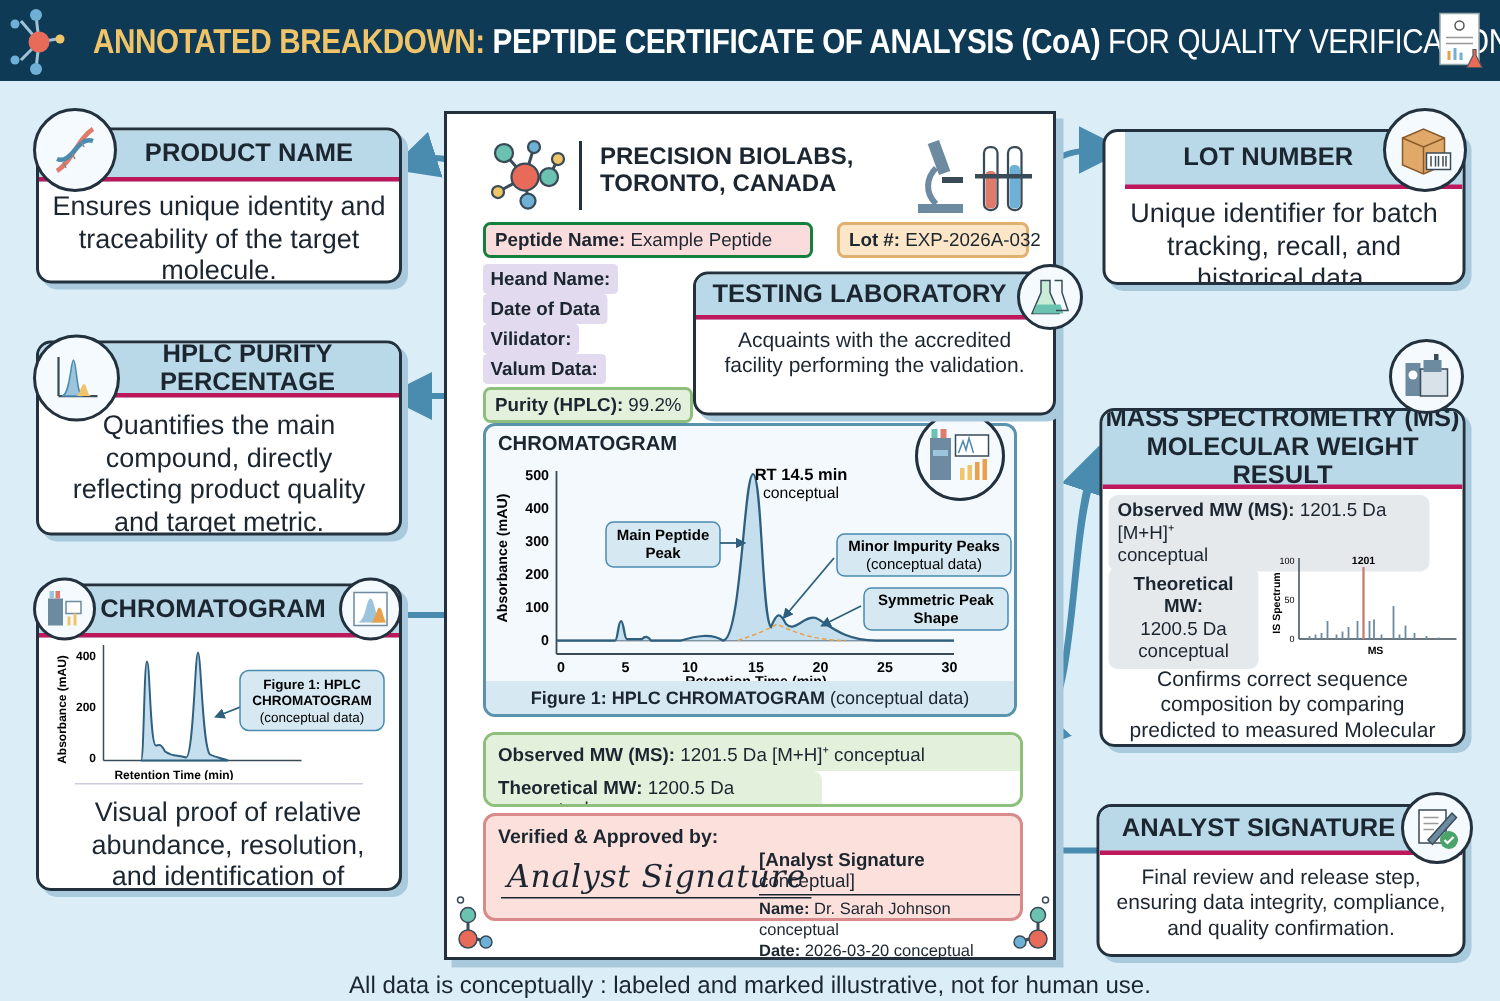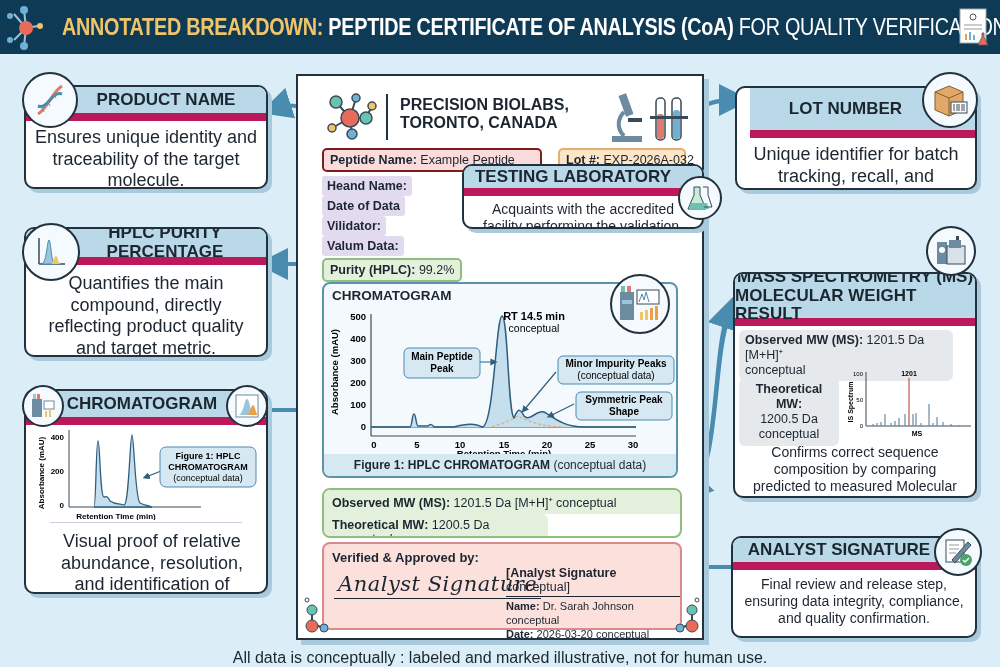--- a/index.html
+++ b/index.html
@@ -6,43 +6,43 @@
   body { width: 1000px; height: 667px; overflow: hidden; background: #dbeef7; font-family: "Liberation Sans", sans-serif; position: relative; color: #1c2630; }
   .header { position: absolute; left: 0; top: 0; width: 1000px; height: 54px; background: #0f3a56; display: flex; align-items: center; }
   .header .title { position: absolute; left: 62px; top: 14px; font-size: 23px; font-weight: bold; letter-spacing: -0.3px; white-space: nowrap; transform: scaleX(0.86); transform-origin: left center; }
   .header .t1 { color: #f0c56a; }
   .header .t2 { color: #ffffff; }
   .header .t3 { color: #ffffff; font-weight: normal; }
   .hdr-icon-l { position: absolute; left: 4px; top: 4px; }
   .hdr-icon-r { position: absolute; left: 958px; top: 7px; }
 
   .card { position: absolute; background: #fff; border: 2px solid #22313d; border-radius: 10px; box-shadow: 4px 4px 0 #a9c9dc; overflow: hidden; }
-  .card .card-head { background: #b9d9e8; border-bottom: 8px solid #be185d; font-weight: bold; color: #1c2630; display: flex; align-items: center; justify-content: center; text-align: left; line-height: 1.1; }
+  .card .card-head { background: #b9d9e8; border-bottom: 3px solid #be185d; font-weight: bold; color: #1c2630; display: flex; align-items: center; justify-content: center; text-align: center; line-height: 1.1; }
   .card .card-body { text-align: center; font-size: 18px; line-height: 1.2; color: #1c2630; padding: 6px 8px; }
   .circle-icon { position: absolute; border: 2px solid #22313d; border-radius: 50%; background: #f4fafd; display: flex; align-items: center; justify-content: center; }
 
   .doc { position: absolute; left: 296px; top: 74px; width: 408px; height: 566px; background: #fff; border: 2px solid #22313d; box-shadow: 5px 5px 0 #a9c9dc; }
   .lab-name { position: absolute; left: 102px; top: 20px; font-size: 16px; font-weight: bold; line-height: 1.15; color: #1c2630; }
   .vline { position: absolute; left: 88px; top: 18px; width: 2px; height: 46px; background: #22313d; }
   .field { position: absolute; font-size: 12.5px; border-radius: 5px; padding: 3px 6px; white-space: nowrap; }
   .field b { font-weight: bold; }
-  .pname { left: 24px; top: 72px; width: 220px; background: #fbdcdc; border: 2px solid #7f1d1d; }
+  .pname { left: 24px; top: 72px; width: 220px; background: #fbdcdc; border: 2px solid #15803d; }
   .lot { left: 260px; top: 72px; width: 128px; background: #fde6c7; border: 2px solid #e2b06e; }
   .purple { background: #e2dbf0; font-weight: bold; left: 24px; padding: 3px 5px; border-radius: 3px; }
   .purity { left: 24px; top: 182px; background: #e3f1dc; border: 2px solid #8fbf7c; }
 
   .chrom { position: absolute; left: 24px; top: 206px; width: 356px; height: 196px; border: 2px solid #5a93ad; border-radius: 8px; background: #f3f9fc; overflow: hidden; }
   .chrom .ch-title { position: absolute; left: 8px; top: 4px; font-weight: bold; font-size: 13.5px; }
   .chrom .ch-cap { position: absolute; left: 0; bottom: 0; width: 100%; height: 22px; background: #d6e9f2; text-align: center; font-size: 12px; line-height: 22px; }
 
   .mw { position: absolute; left: 24px; top: 412px; width: 360px; height: 50px; border: 2px solid #8fbf7c; border-radius: 8px; background: #fff; overflow: hidden; }
   .mw .row1 { position: absolute; left: 0; top: 0; width: 100%; height: 24px; background: #e3f1dc; font-size: 12.5px; padding: 4px 8px; }
   .mw .row2 { position: absolute; left: 0; top: 24px; width: 224px; height: 24px; background: #e3f1dc; font-size: 12.5px; padding: 4px 8px; border-radius: 0 6px 0 0; }
 
-  .sig { position: absolute; left: 24px; top: 466px; width: 360px; height: 88px; border: 2px solid #d98a8a; border-radius: 8px; background: #fce0dc; }
+  .sig { position: absolute; left: 24px; top: 466px; width: 360px; height: 72px; border: 2px solid #d98a8a; border-radius: 8px; background: #fce0dc; }
   .sig .verified { position: absolute; left: 8px; top: 6px; font-weight: bold; font-size: 13px; }
   .sig .script { position: absolute; left: 10px; top: 28px; font-family: "DejaVu Serif", serif; font-style: italic; font-size: 21px; color: #1c2630; border-bottom: 1.5px solid #1c2630; padding: 0 4px 2px; letter-spacing: 0.5px; }
   .sig .right { position: absolute; left: 182px; top: 22px; font-size: 12px; }
   .sig .right .ln1 { border-bottom: 1.5px solid #1c2630; padding-bottom: 2px; font-size: 12.5px; }
   .sig .right .ln2, .sig .right .ln3 { font-size: 11px; line-height: 1.25; }
 
   .footer { position: absolute; left: 0; top: 649px; width: 1000px; text-align: center; font-size: 16px; color: #1c2630; }
   svg text { font-family: "Liberation Sans", sans-serif; }
   .arrows { position: absolute; left: 0; top: 0; width: 1000px; height: 667px; pointer-events: none; }
 </style>
@@ -304,34 +304,34 @@
   <svg style="position:absolute;left:364px;top:520px;" width="40" height="40" viewBox="0 0 40 40">
     <line x1="30" y1="14" x2="30" y2="28" stroke="#3a4b58" stroke-width="2"></line>
       <line x1="30" y1="28" x2="18" y2="32" stroke="#3a4b58" stroke-width="2"></line>
     <circle cx="30" cy="14" r="5" fill="#6cc2b0" stroke="#3a4b58"></circle>
       <circle cx="30" cy="30" r="6" fill="#e86b5a" stroke="#3a4b58"></circle>
       <circle cx="18" cy="32" r="4" fill="#6fb0d6" stroke="#3a4b58"></circle>
       <circle cx="35" cy="4" r="2" fill="none" stroke="#3a4b58"></circle>
   </svg>
 </div>
 
-<div class="card" style="left:462px;top:164px;width:242px;height:65px;">
+<div class="card" style="left:462px;top:181px;width:242px;height:96px;">
   <div class="card-head" style="height:30px;font-size:17px;padding-right:20px;">TESTING LABORATORY</div>
   <div class="card-body" style="font-size:14px;padding-top:5px;">Acquaints with the accredited facility performing the validation.</div>
 </div>
 <div class="circle-icon" style="left:678px;top:176px;width:44px;height:44px;">
   <svg width="30" height="30" viewBox="0 0 30 30">
     <path d="M9 4 h6 v8 l6 14 h-18 l6 -14 z" fill="#c9ecd9" stroke="#3a4b58"></path>
     <path d="M6 20 h16 l2 6 h-20 z" fill="#6cc2b0"></path>
     <path d="M18 4 h5 v8 l4 12 h-8" fill="none" stroke="#3a4b58"></path>
   </svg>
 </div>
 
 <div class="card" style="left:735px;top:86px;width:242px;height:104px;">
-  <div class="card-head" style="height:50px;font-size:17px;padding-right:34px;margin-left:13px;">LOT NUMBER</div>
+  <div class="card-head" style="height:38px;font-size:17px;padding-right:34px;margin-left:13px;">LOT NUMBER</div>
   <div class="card-body">Unique identifier for batch tracking, recall, and historical data.</div>
 </div>
 <div class="circle-icon" style="left:922px;top:72px;width:56px;height:56px;">
   <svg width="38" height="36" viewBox="0 0 38 36">
     <path d="M4 10 L18 4 L32 10 L32 28 L18 34 L4 28 z" fill="#e0a96a" stroke="#8a5a2a"></path>
     <path d="M4 10 L18 16 L32 10 M18 16 L18 34" stroke="#8a5a2a" fill="none"></path>
     <rect x="20" y="20" width="16" height="11" fill="#fff" stroke="#3a4b58"></rect>
     <g stroke="#3a4b58">
         <line x1="23" y1="22" x2="23" y2="29"></line>
         <line x1="26" y1="22" x2="26" y2="29"></line>

